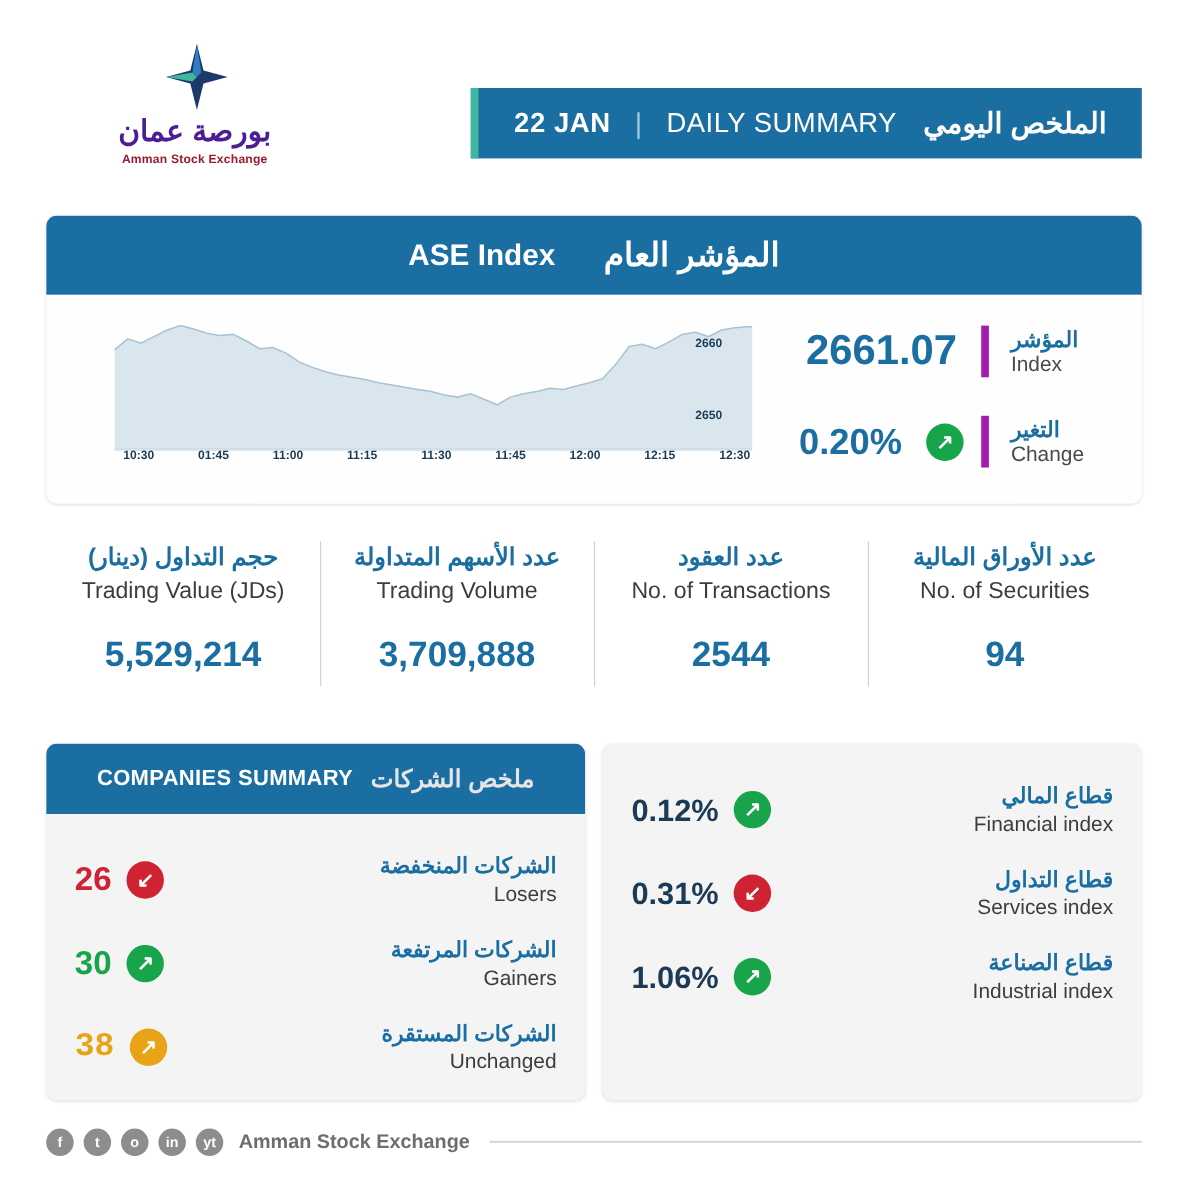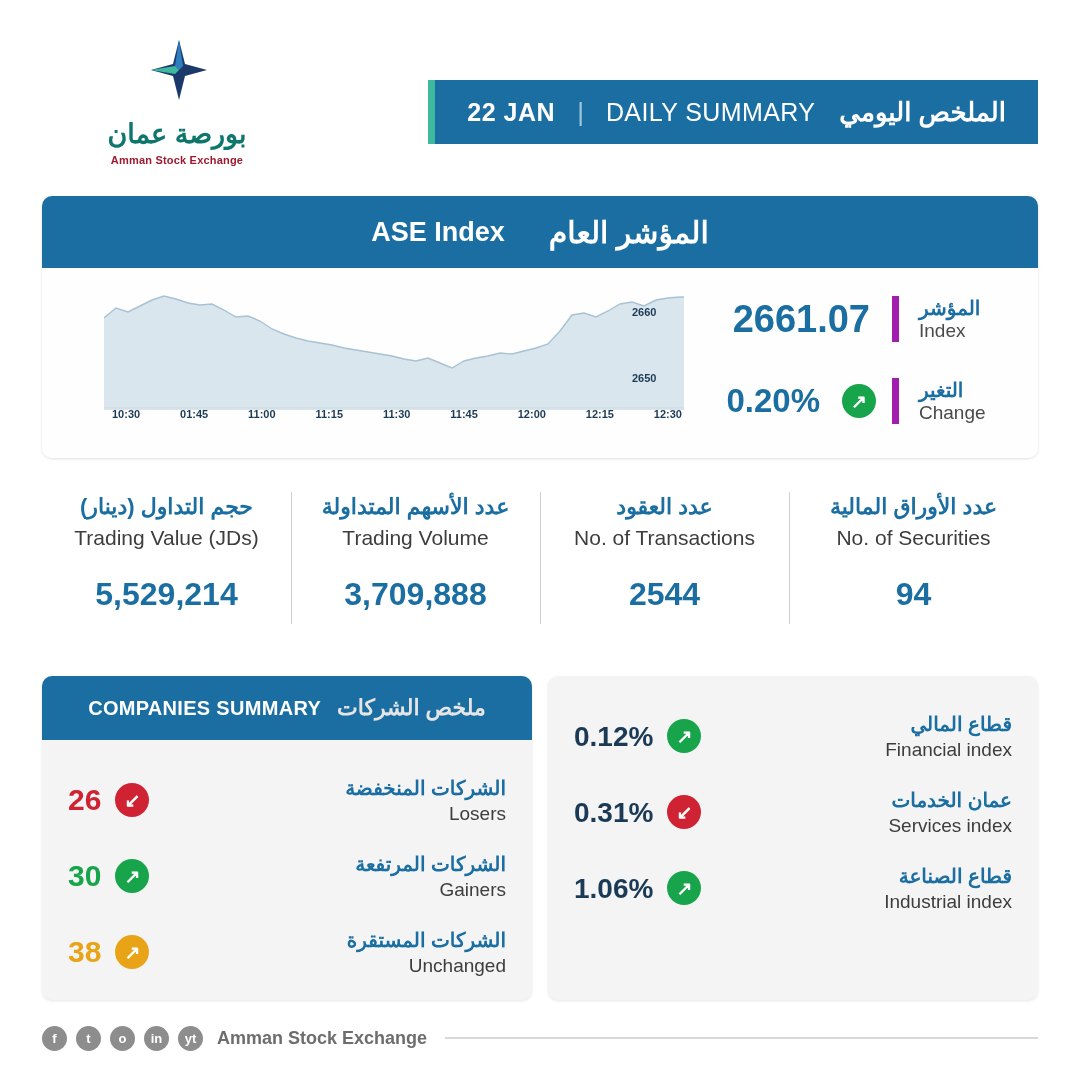--- a/index.html
+++ b/index.html
@@ -8,21 +8,21 @@
     background: #ffffff;
     font-family: "Liberation Sans", sans-serif;
     overflow: hidden;
   }
   .page { position: relative; width: 1080px; height: 1080px; background:#fff; }
 
   
   .header { position:absolute; top:0; left:0; width:1080px; height:178px; }
   .logo-wrap { position:absolute; left:72px; top:38px; width:210px; height:120px; text-align:center; }
   .logo-mark { width:64px; height:64px; margin:0 auto; position:relative; }
-  .logo-ar { font-size:27px; font-weight:bold; color:#0f766e; letter-spacing:1px; margin-top:16px; direction:rtl;}
+  .logo-ar { font-size:27px; font-weight:bold; color:#4c1d95; letter-spacing:1px; margin-top:1px; direction:rtl;}
   .logo-en { font-size:11px; font-weight:bold; color:#9c1b2e; letter-spacing:.2px; margin-top:4px;}
   .title-bar { position:absolute; left:428px; top:80px; width:610px; height:64px; background:#1b6ea1; display:flex; align-items:center; justify-content:flex-end; }
   .title-accent { position:absolute; left:428px; top:80px; width:7px; height:64px; background:#3fb8a0; }
   .title-date { color:#fff; font-size:25px; font-weight:bold; letter-spacing:.5px;}
   .title-sep { color:#9fc6de; font-size:26px; margin:0 22px; font-weight:300;}
   .title-en { color:#fff; font-size:25px; letter-spacing:.4px;}
   .title-ar { color:#fff; font-size:26px; font-weight:bold; margin-left:24px; margin-right:32px; direction:rtl;}
 
   
   .index-card { position:absolute; left:42px; top:196px; width:996px; height:262px; border-radius:10px; overflow:hidden; background:#f4f4f4; box-shadow:0 1px 3px rgba(0,0,0,.12); }
@@ -66,21 +66,21 @@
   .panel-head .ar { color:#e5e5e5; font-size:22px; font-weight:bold; direction:rtl; }
   .panel-body { padding:22px 26px 0 26px; }
   .prow { display:flex; align-items:center; justify-content:space-between; height:76px; }
   .prow-labels { text-align:right; }
   .prow-labels .ar { color:#1b6ea1; font-size:20px; font-weight:bold; direction:rtl; }
   .prow-labels .en { color:#3d3d3d; font-size:19px; margin-top:3px; }
   .prow-left { display:flex; align-items:flex-end; gap:14px; }
   .cnum { font-size:30px; font-weight:bold; }
   .cnum.red { color:#cf2233; }
   .cnum.green { color:#17a44a; }
-  .cnum.amber { color:#e8a317; }
+  .cnum.amber { color:#e8a317;font-family:Liberation Mono, monospace; }
   .pct { color:#1b3a55; font-size:28px; font-weight:bold; }
 
   
   .footer { position:absolute; left:42px; top:1018px; width:996px; height:40px; display:flex; align-items:center; }
   .social { display:flex; gap:9px; }
   .sbtn { width:25px; height:25px; border-radius:50%; background:#8d8d8d; color:#fff; display:flex; align-items:center; justify-content:center; font-size:13px; font-weight:bold; }
   .footer-name { color:#6d6d6d; font-size:18px; font-weight:bold; margin-left:14px; }
   .footer-line { flex:1; height:2px; background:#d8d8d8; margin-left:18px; }
 </style>
 </head>
@@ -235,21 +235,21 @@
           <div class="ar">قطاع المالي</div>
           <div class="en">Financial index</div>
         </div>
       </div>
       <div class="prow">
         <div class="prow-left">
           <span class="pct">0.31%</span>
           <span class="arrow-badge down">↙</span>
         </div>
         <div class="prow-labels">
-          <div class="ar">عمان الخدمات</div>
+          <div class="ar">قطاع التداول</div>
           <div class="en">Services index</div>
         </div>
       </div>
       <div class="prow">
         <div class="prow-left">
           <span class="pct">1.06%</span>
           <span class="arrow-badge up">↗</span>
         </div>
         <div class="prow-labels">
           <div class="ar">قطاع الصناعة</div>

